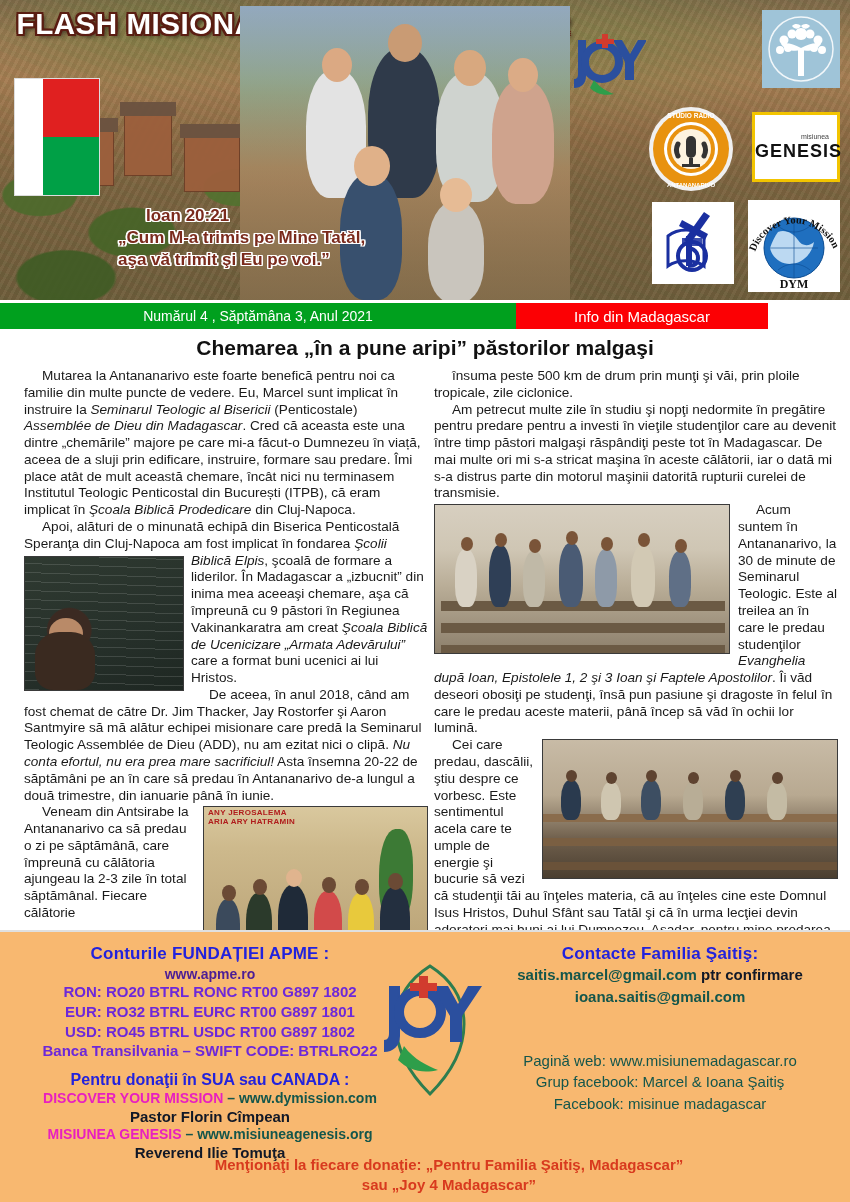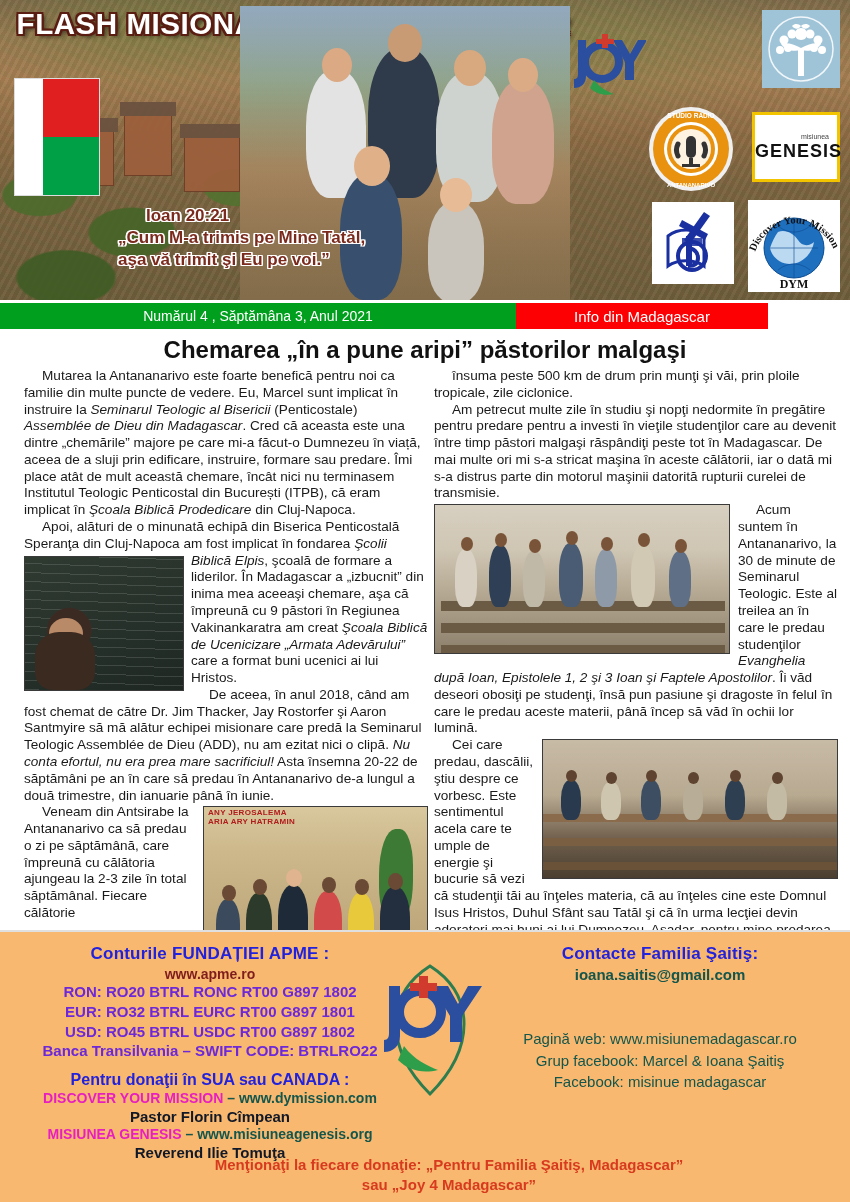--- a/index.html
+++ b/index.html
@@ -109,21 +109,21 @@
   
   .bars{ position:absolute; top:303px; left:0; width:768px; height:26px; display:flex; }
   .bar-green{ width:516px; background:#00a01e; color:#fff; font-size:14px;
     display:flex; align-items:center; justify-content:center; font-weight:400; }
   .bar-red{ flex:1; background:#fc0004; color:#fff; font-size:15px;
     display:flex; align-items:center; justify-content:center; }
 
   
   .headline{
     position:absolute; top:336px; left:0; width:850px; text-align:center;
-    font-size:24px; font-weight:700; color:#111;
+    font-size:21px; font-weight:700; color:#111;
   }
   .cols{ position:absolute; top:368px; left:12px; width:826px; height:560px; }
   .col{ position:absolute; top:0; width:404px; font-size:13.6px; line-height:1.235;
     color:#1a1a1a; text-align:left; }
   .col-l{ left:12px; }
   .col-r{ left:422px; }
   .col p{ text-indent:18px; margin:0; }
   .col i{ font-style:italic; }
 
   .ph{ border:1px solid #3a3a3a; background:#bbb; }
@@ -165,21 +165,21 @@
   .float-l{ float:left; margin:2px 8px 3px 0; }
 
   
   .footer{ position:absolute; left:0; top:932px; width:850px; height:270px;
     background:#f8b870; }
   .foot-col{ position:absolute; text-align:center; }
   .foot-left{ left:0; top:12px; width:420px; }
   .foot-right{ left:470px; top:12px; width:380px; }
 
   .f-title{ font-size:17px; font-weight:700; color:#2222dd; letter-spacing:.2px; }
-  .f-url{ font-size:14px; font-weight:700; color:#7f1d1d; margin-top:2px; }
+  .f-url{ font-size:14px; font-weight:700; color:#4c1d95; margin-top:2px; }
   .f-acct{ font-size:15px; font-weight:700; color:#6d28d9; line-height:1.32; }
   .f-sub{ font-size:16px; font-weight:700; color:#2222dd; margin-top:10px; }
   .f-pink{ color:#e81fc0; font-weight:700; }
   .f-green{ color:#14564b; font-weight:700; }
   .f-line{ font-size:14px; line-height:1.35; }
   .f-name{ font-size:15px; font-weight:700; color:#111827; }
   .f-mail{ font-size:15px; font-weight:700; color:#14564b; line-height:1.45; }
   .f-mail .dark{ color:#111827; }
   .f-web{ font-size:15px; font-weight:400; color:#14564b; line-height:1.45; }
   .f-note{ position:absolute; left:0; top:1155px; width:850px; text-align:center;
@@ -436,20 +436,23 @@
       <div class="f-name">Pastor Florin Cîmpean</div>
       <div class="f-line">
         <span class="f-pink">MISIUNEA GENESIS</span><span class="f-green"> – </span><span class="f-green">www.misiuneagenesis.org</span>
       </div>
       <div class="f-name">Reverend Ilie Tomuţa</div>
     </div>
 
     <div class="foot-col foot-right">
       <div class="f-title">Contacte Familia Şaitiş:</div>
       <div class="f-mail">
+        <div>
+          <span>saitis.marcel@gmail.com</span><span class="dark"> ptr confirmare</span>
+        </div>
         <div>ioana.saitis@gmail.com</div>
       </div>
       <div style="height:42px"></div>
       <div class="f-web">
         <div>Pagină web: www.misiunemadagascar.ro</div>
         <div>Grup facebook: Marcel &amp; Ioana Şaitiş</div>
         <div>Facebook: misinue madagascar</div>
       </div>
     </div>
   </div>

